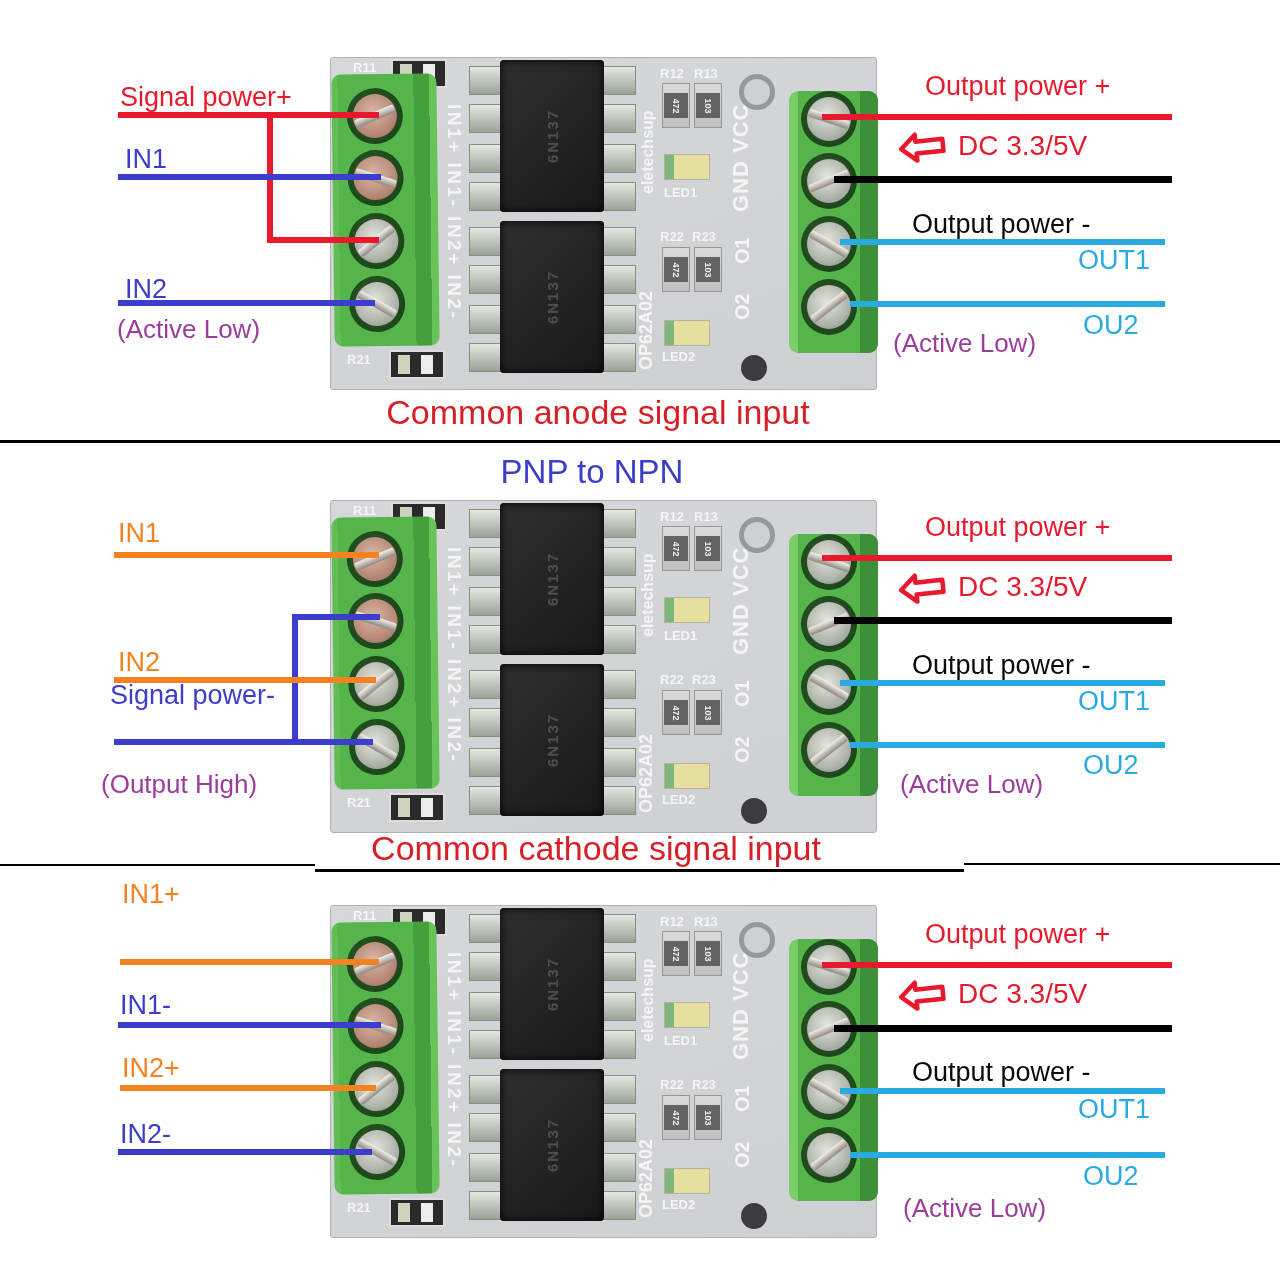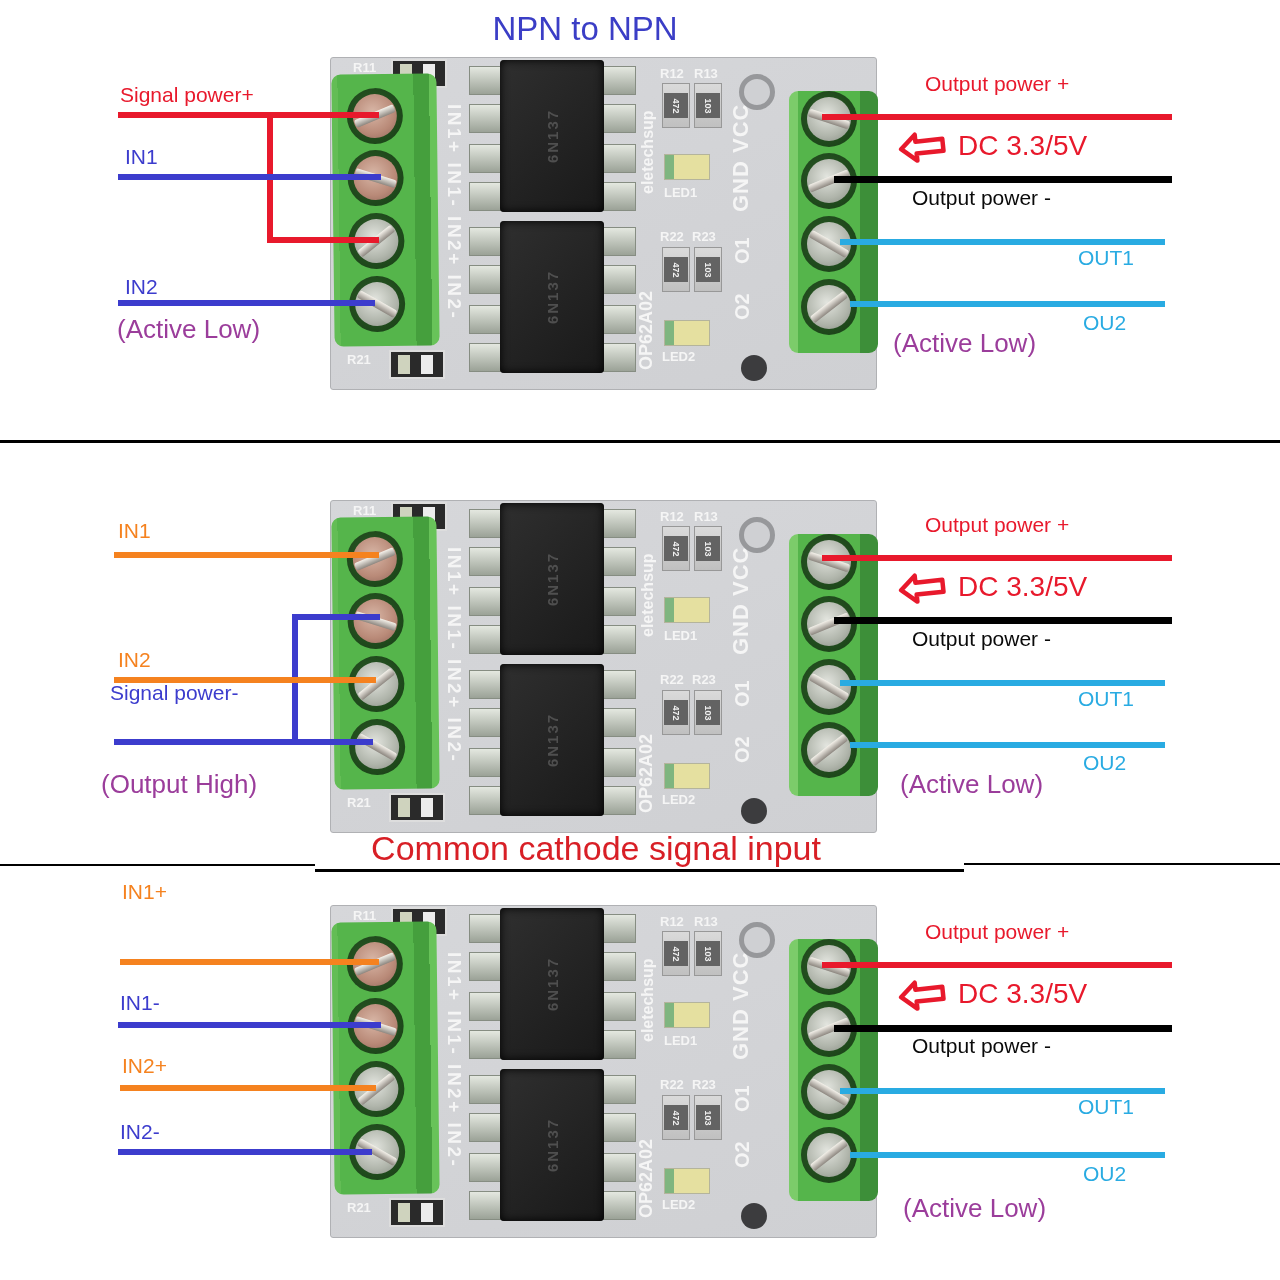--- a/index.html
+++ b/index.html
@@ -2,24 +2,24 @@
 <html><head>
 <meta charset="utf-8">
 <style>
   html,body{margin:0;padding:0;background:#fff;}
   #stage{position:relative;width:1280px;height:1280px;background:#fff;overflow:hidden;
          font-family:"Liberation Sans",sans-serif;}
   .abs{position:absolute;}
   
   .title{position:absolute;font-size:33px;color:#3b3ec6;white-space:nowrap;transform:translateX(-50%);}
   .caption{position:absolute;font-size:34px;color:#d81f26;white-space:nowrap;transform:translateX(-50%);}
-  .lbl{position:absolute;font-size:21px;white-space:nowrap;line-height:1.1;}
+  .lbl{position:absolute;font-size:27px;white-space:nowrap;line-height:1.1;}
   .note{font-size:26px;}
   .c-red{color:#e8192c;} .c-blue{color:#3c3ccd;} .c-orange{color:#f5821f;}
-  .c-cyan{color:#29abe2;} .c-purple{color:#9b3d9b;} .c-black{color:#0a0a0a;}
+  .c-cyan{color:#29abe2;} .c-purple{color:#9b3d9b;} .c-black{color:#0a0a0a;margin-top:24px;}
   
   .wire{position:absolute;height:6px;}
   .wire.v{width:6px;}
   .w-red{background:#e8192c;} .w-blue{background:#3c3ccd;} .w-orange{background:#f5821f;}
   .w-cyan{background:#29abe2;} .w-black{background:#000;height:7px;}
   
   .divider{position:absolute;background:#000;}
   
   .pcb-slot{position:absolute;left:330px;width:547px;height:333px;}
   .board{position:absolute;inset:0;background:linear-gradient(160deg,#d6d7da,#cfd0d3);
@@ -78,21 +78,20 @@
   .a3 .slot{transform:rotate(-38deg);} .a4 .slot{transform:rotate(30deg);}
   
   .dc-arrow{position:absolute;width:48px;height:34px;}
 </style>
 </head>
 <body>
 
 <div id="stage">
 
   <section class="abs" style="inset:0;">
-    <div class="title" style="left:585px;top:10px;">NPN to NPN</div>
     <div class="pcb-slot" style="top:57px;">
   <div class="board">
     <span class="silk" style="left:22px;top:2px;">R11</span>
     <div class="netres" style="left:60px;top:1px;">
             <i class="a"></i>
             <i class="b"></i>
           </div>
     <span class="silk" style="left:16px;top:294px;">R21</span>
     <div class="netres" style="left:58px;top:292px;">
             <i class="a"></i>
@@ -232,25 +231,27 @@
     <div class="lbl c-red" style="left:925px;top:72px;">Output power +</div>
     <svg class="dc-arrow" style="left:898px;top:130px;" viewBox="0 0 48 34">
       <path d="M3 17 L18 4 L18 11 L45 11 L45 23 L18 23 L18 30 Z" fill="#ffffff" stroke="#e8192c" stroke-width="4.5" stroke-linejoin="round" transform="rotate(-6 24 17)"></path>
     </svg>
     <div class="lbl c-red" style="left:958px;top:131px;font-size:28px;">DC 3.3/5V</div>
     <div class="lbl c-black" style="left:912px;top:186px;">Output power -</div>
     <div class="lbl c-cyan" style="left:1078px;top:246px;">OUT1</div>
     <div class="lbl c-cyan" style="left:1083px;top:311px;">OU2</div>
     <div class="lbl note c-purple" style="left:893px;top:329px;">(Active Low)</div>
 
+    <div class="caption" style="left:598px;top:393px;">Common anode signal input</div>
   </section>
 
   <div class="divider" style="left:0;top:440px;width:1280px;height:3px;"></div>
 
   <section class="abs" style="inset:0;">
+    <div class="title" style="left:592px;top:453px;">PNP to NPN</div>
     <div class="pcb-slot" style="top:500px;">
   <div class="board">
     <span class="silk" style="left:22px;top:2px;">R11</span>
     <div class="netres" style="left:60px;top:1px;">
             <i class="a"></i>
             <i class="b"></i>
           </div>
     <span class="silk" style="left:16px;top:294px;">R21</span>
     <div class="netres" style="left:58px;top:292px;">
             <i class="a"></i>

